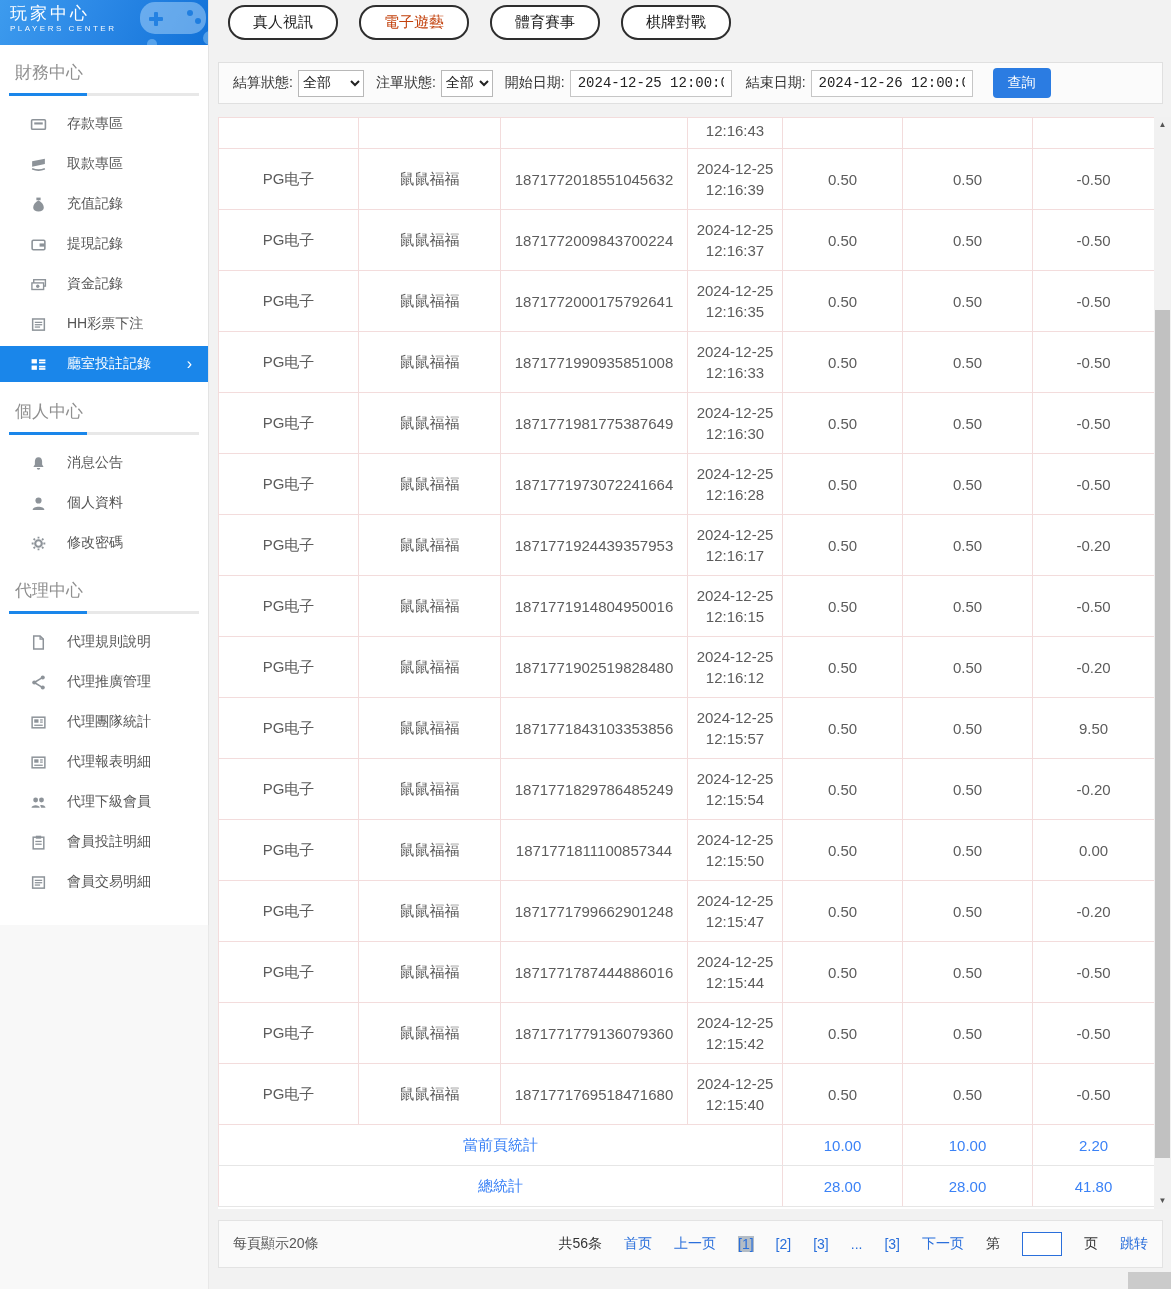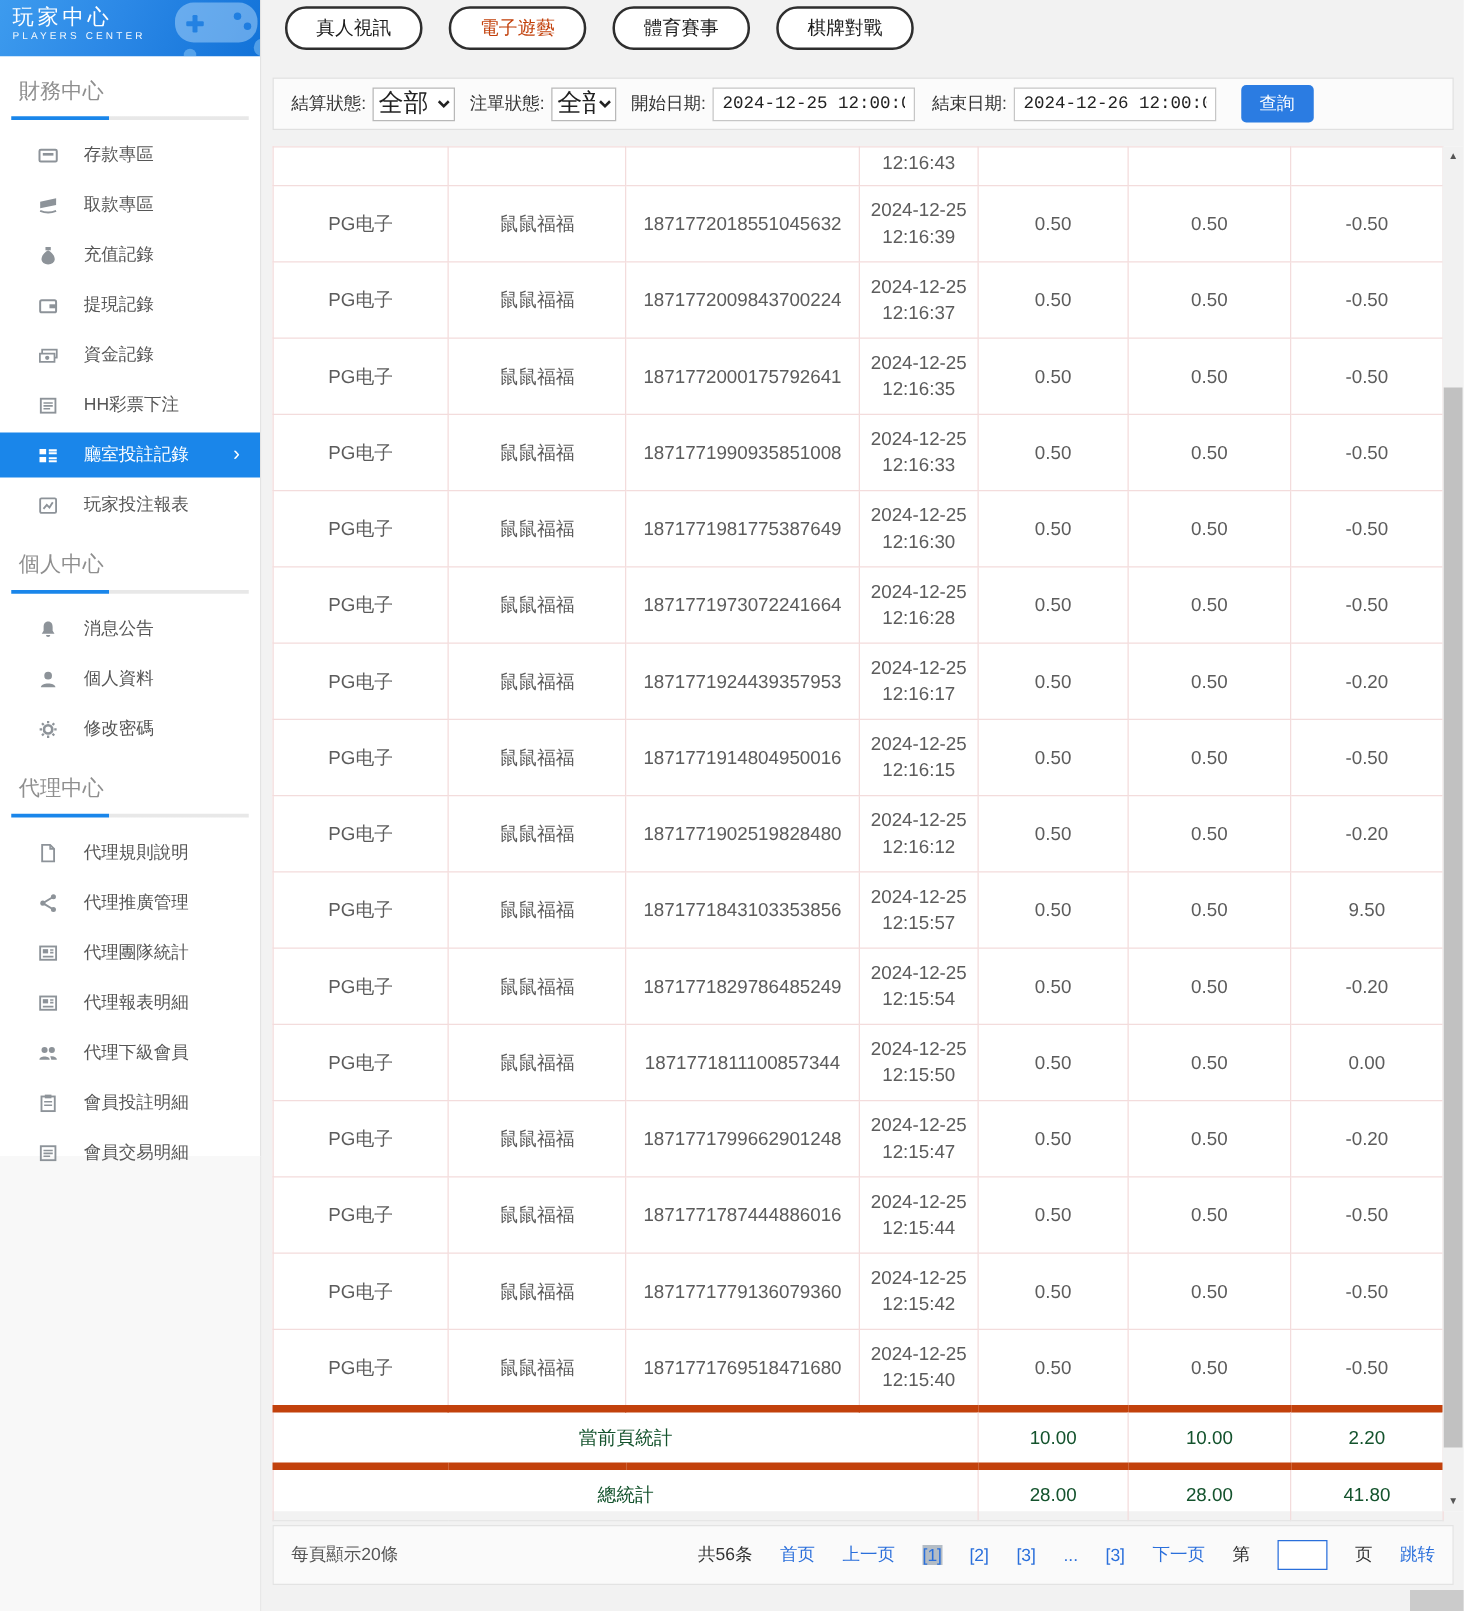--- a/index.html
+++ b/index.html
@@ -23,34 +23,34 @@
   .menu-item.active{background:#1a86ea;color:#fff;height:36px;margin:2px 0}
   .menu-item.active .mi-icon{color:#fff}
   .chev{position:absolute;right:16px;font-size:16px;line-height:16px;color:#fff}
   
   .tabs{position:absolute;left:228px;top:5px;display:flex;gap:21px;z-index:1}
   .tab{border:2px solid #2e2e2e;border-radius:17px;background:#fff;padding:6px 23px;font-size:15px;color:#1b1b1b;cursor:pointer;font-family:inherit}
   .tab.active{color:#c2410c}
   
   .filter-card{position:absolute;left:218px;top:62px;width:945px;height:42px;background:#fbfbfb;border:1px solid #e0e0e0;box-sizing:border-box;display:flex;align-items:center;padding-left:14px;font-size:14px;color:#333}
   .filter-card label{margin-right:5px}
-  .filter-card select{height:27px;border:1px solid #b8b8b8;background:#fff;font-size:20px;color:#222;margin-right:12px;font-family:Liberation Sans, sans-serif}
+  .filter-card select{height:27px;border:1px solid #b8b8b8;background:#fff;font-size:14px;color:#222;margin-right:12px;font-family:Liberation Mono, monospace}
   .sel-wide{width:66px}.sel-narrow{width:52px}
   .date-input{width:146px;height:25px;border:1px solid #c6c6c6;font-size:14px;color:#222;padding:0 7px;margin-right:14px;font-family:Liberation Mono, monospace}
   .search-btn{background:#2b7ce2;color:#fff;border:none;border-radius:4px;height:30px;padding:0 15px;font-size:14px;margin-left:6px;cursor:pointer;font-family:Liberation Serif, serif}
   
   .table-card{position:absolute;left:218px;top:117px;width:953px;height:1092px;background:#fff}
   table{border-collapse:collapse;table-layout:fixed;width:936px}
   col.c1{width:140px}col.c2{width:142px}col.c3{width:187px}col.c4{width:95px}col.c5{width:120px}col.c6{width:130px}col.c7{width:122px}
   td{border:1px solid #f3dcdc;text-align:center;vertical-align:middle;font-size:15px;color:#5c5c5c;padding:0;overflow:hidden}
   tr.partial td{height:30px;vertical-align:top}
   tr.partial .time-bottom{line-height:26px}
   tr.data-row td{height:60px}
   .dt div{line-height:21px}
-  tr.summary td{height:40px;border-top:6px solid #c2410c;border-bottom:1px solid #e6e6e6;color:#14532d}
+  tr.summary td{height:40px;border-top:1px solid #c2410c;border-bottom:1px solid #e6e6e6;color:#3b82f6}
   tr.summary td.sum-label{font-size:15px}
   
   .vscroll{position:absolute;right:0;top:0;width:17px;height:1092px;background:#f1f1f1}
   .varrow{position:absolute;left:0;width:17px;height:16px;color:#555;font-size:8px;text-align:center;line-height:16px;cursor:pointer}
   .varrow.up{top:0}.varrow.down{bottom:0}
   .vthumb{position:absolute;left:1px;width:15px;top:193px;height:848px;background:#c1c1c1;cursor:pointer}
   
   .footer-card{position:absolute;left:218px;top:1220px;width:945px;height:48px;background:#fafafa;border:1px solid #e3e3e3;box-sizing:border-box;display:flex;align-items:center;justify-content:space-between;padding:0 14px;font-size:14px}
   .per-page{color:#555}
   .pagination{display:flex;align-items:center;gap:22px}
@@ -150,29 +150,20 @@
             <line x1="8.5" y1="4" x2="14.5" y2="4" stroke="currentColor" stroke-width="1.6"></line>
             <line x1="8.5" y1="6.2" x2="14.5" y2="6.2" stroke="currentColor" stroke-width="1.6"></line>
             <rect x="1.5" y="9" width="5" height="4" fill="currentColor"></rect>
             <line x1="8.5" y1="10" x2="14.5" y2="10" stroke="currentColor" stroke-width="1.6"></line>
             <line x1="8.5" y1="12.2" x2="14.5" y2="12.2" stroke="currentColor" stroke-width="1.6"></line>
           </svg>
         </span>
         <span class="mi-label">廳室投註記錄</span>
         <span class="chev">›</span>
       </div>
-      <div class="menu-item">
-        <span class="mi-icon">
-          <svg viewBox="0 0 16 16">
-            <rect x="2" y="2.5" width="12" height="11" rx="1" fill="none" stroke="currentColor" stroke-width="1.4"></rect>
-            <polyline points="4.5,10.5 7,7.5 9,9.5 11.5,5.5" fill="none" stroke="currentColor" stroke-width="1.4"></polyline>
-          </svg>
-        </span>
-        <span class="mi-label">玩家投注報表</span>
-      </div>
       <div class="section-title">個人中心</div>
       <div class="section-divider"></div>
       <div class="menu-item">
         <span class="mi-icon">
           <svg viewBox="0 0 16 16">
             <path d="M8 2 C5.6 2 4.6 3.8 4.6 6.2 L4.6 9 L3.2 11.2 L12.8 11.2 L11.4 9 L11.4 6.2 C11.4 3.8 10.4 2 8 2 Z" fill="currentColor"></path>
             <path d="M6.4 12.2 a1.6 1.6 0 0 0 3.2 0 Z" fill="currentColor"></path>
           </svg>
         </span>
         <span class="mi-label">消息公告</span>

